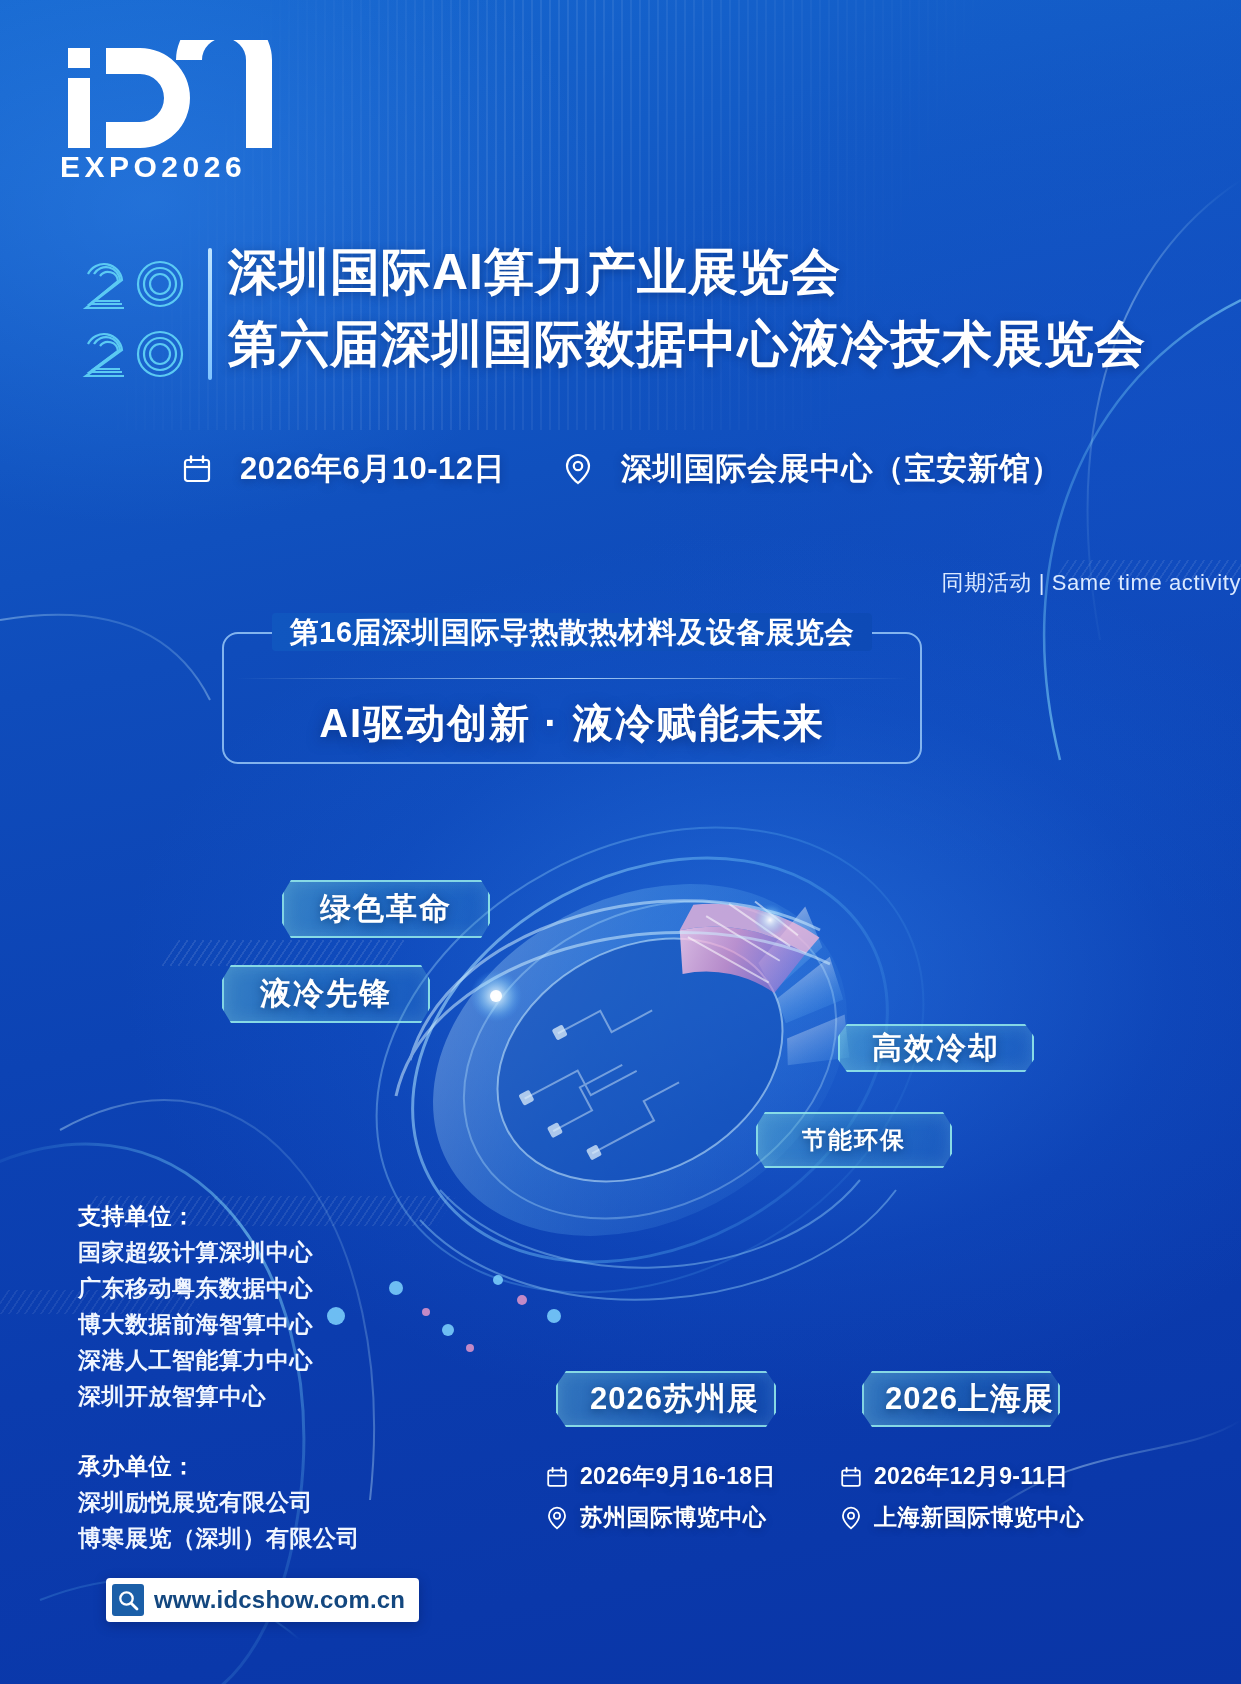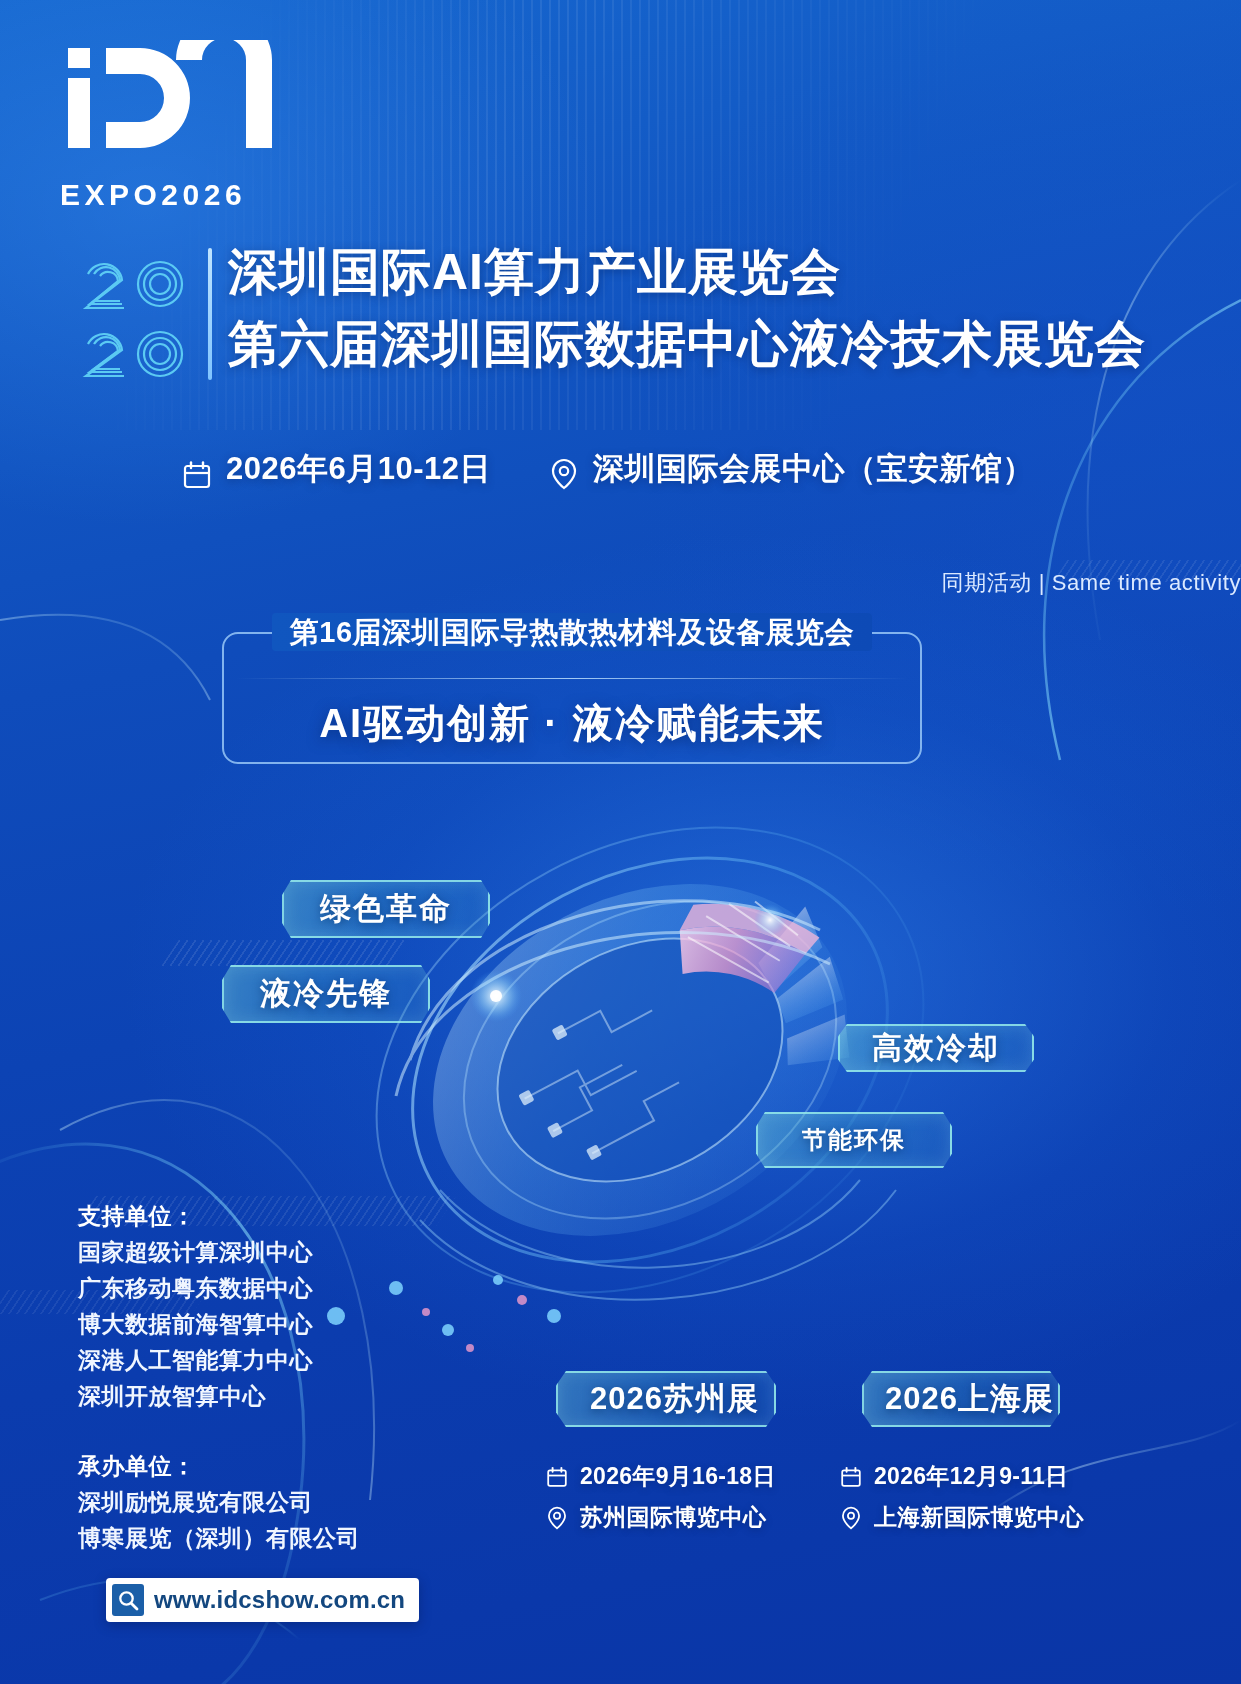--- a/index.html
+++ b/index.html
@@ -33,41 +33,40 @@
   .sb3{left:1060px;top:560px;width:180px;height:22px;transform:skewX(-34deg);opacity:.12;}
   .sb4{left:0px;top:1290px;width:200px;height:24px;transform:skewX(-34deg);opacity:.10;}
 
   
   .logo{position:absolute;left:62px;top:40px;width:250px;height:150px;}
   .logo svg{display:block;}
   .logo-text{
     position:absolute;left:60px;top:150px;
     color:#fff;font-weight:700;font-size:30px;letter-spacing:4.5px;
     font-family:"Liberation Sans",sans-serif;
-    margin-top:28px;
   }
 
   
   .yearmark{position:absolute;left:78px;top:248px;width:120px;height:132px;}
   .titlebar{position:absolute;left:208px;top:248px;width:4px;height:132px;
     background:linear-gradient(180deg,#bfe4ff,#7fc4ff);border-radius:2px;}
   .titles{position:absolute;left:228px;top:240px;width:980px;}
   .title-line{
     color:#ffffff;font-weight:700;
     font-family:"Liberation Sans","DejaVu Sans",sans-serif;
     letter-spacing:1px;
     text-shadow:0 2px 10px rgba(0,30,90,.45);
     white-space:nowrap;
   }
   .t1{font-size:50px;line-height:64px;}
   .t2{font-size:50px;line-height:64px;margin-top:8px;}
 
   
   .meta{position:absolute;left:182px;top:448px;display:flex;align-items:center;gap:58px;}
-  .meta-item{display:flex;align-items:flex-end;gap:14px;}
+  .meta-item{display:flex;align-items:center;gap:28px;}
   .meta-item .mtext{color:#ffffff;font-size:31px;font-weight:700;letter-spacing:.5px;white-space:nowrap;
     text-shadow:0 2px 8px rgba(0,30,90,.4);}
   .ico{flex:0 0 auto;display:block;}
 
   
   .same-label{position:absolute;top:568px;left:0;width:1241px;text-align:right;
     color:#dbe9ff;font-size:22px;letter-spacing:.6px;}
   .frame{position:absolute;left:222px;top:632px;width:700px;height:132px;}
   .frame-box{position:absolute;inset:0;border:2px solid rgba(170,215,255,.75);border-radius:16px;}
   .frame-title{position:absolute;left:50px;top:-18px;width:600px;text-align:center;

